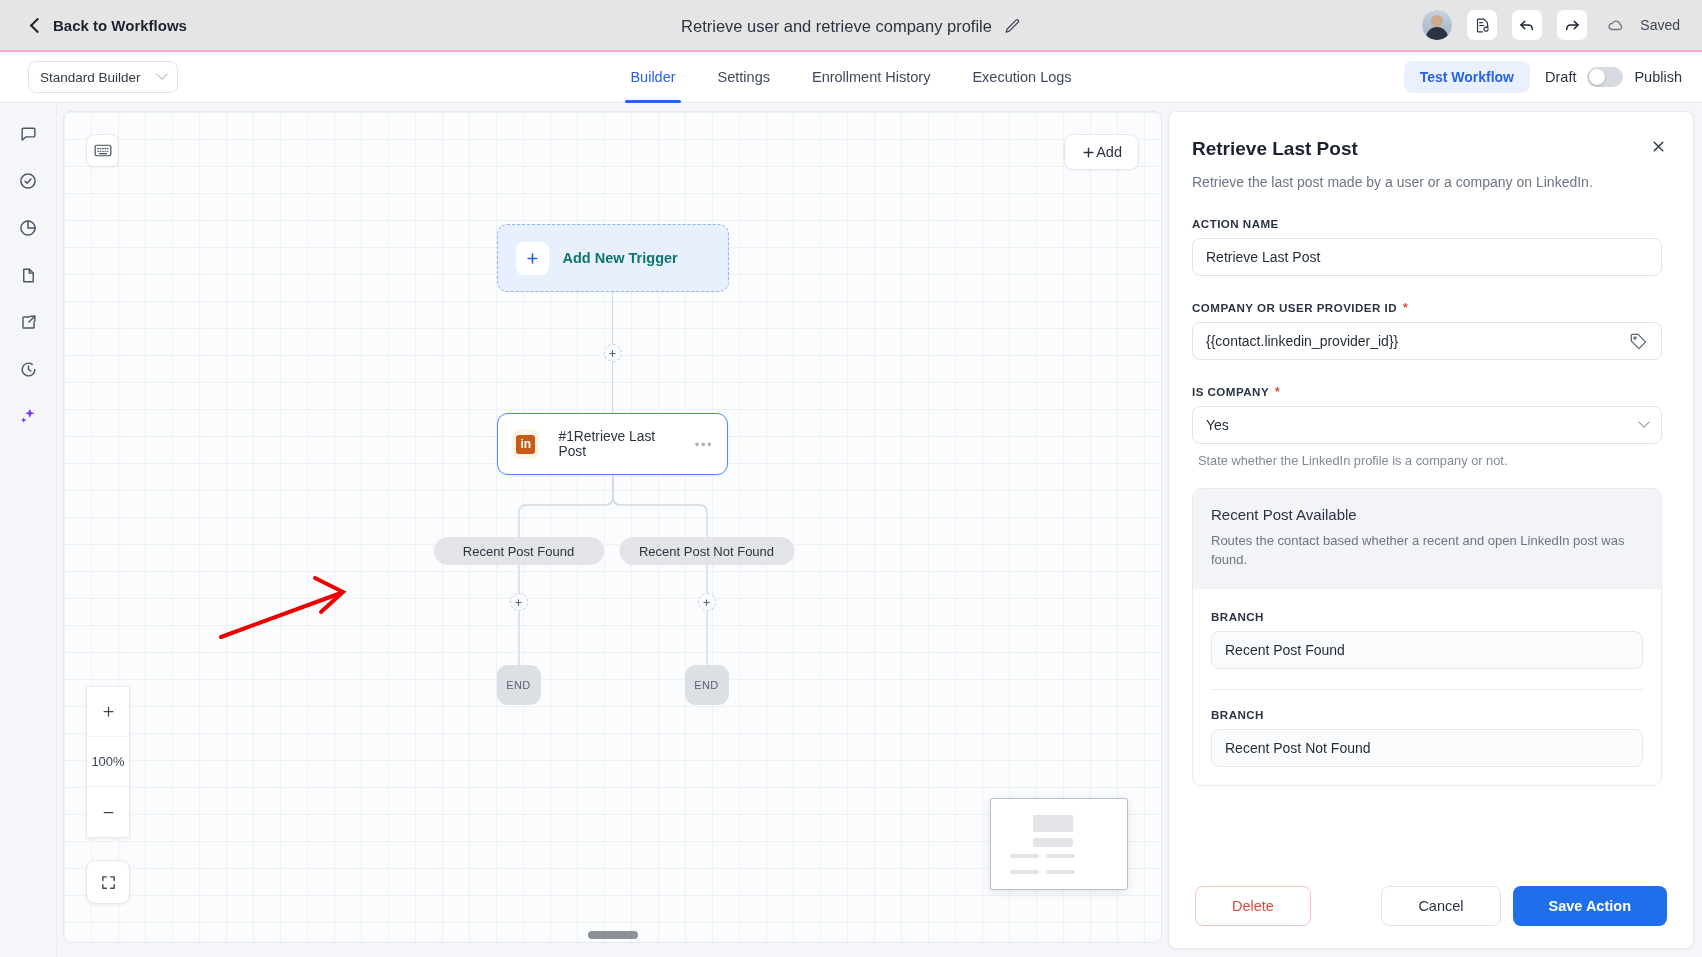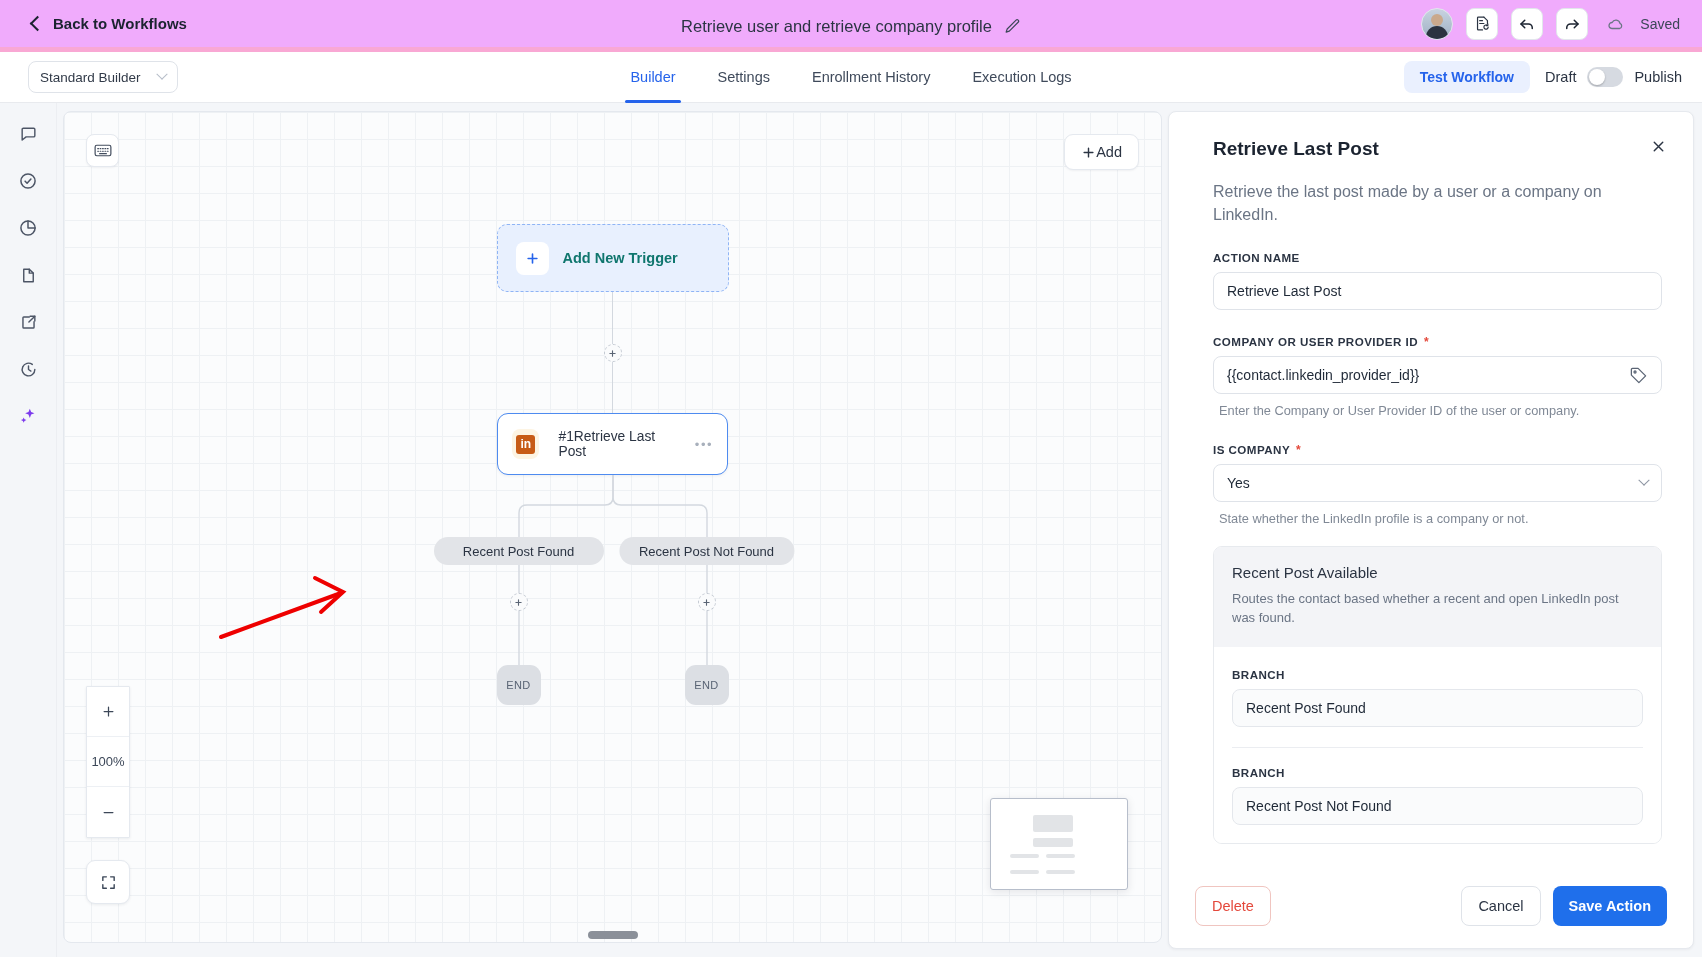--- a/index.html
+++ b/index.html
@@ -9,22 +9,22 @@
     background: #ffffff;
     overflow: hidden;
     color: #1f2937;
   }
   .app { position: relative; width: 1702px; height: 957px; display: flex; flex-direction: column; }
 
   
   .topbar {
     height: 52px; flex: 0 0 52px;
     display: flex; align-items: center;
-    border-bottom: 5px solid #f9a8d4;
-    background: #f0abfc;
+    border-bottom: 2px solid #f9a8d4;
+    background: #e5e5e5;
     position: relative;
   }
   .back-btn {
     display: flex; align-items: center; gap: 10px;
     margin-left: 32px; cursor: pointer;
     font-size: 15px; font-weight: 600; color: #1b2330;
   }
   .chev-left {
     width: 11px; height: 11px; border-left: 2.4px solid #1b2330; border-bottom: 2.4px solid #1b2330;
     transform: rotate(45deg); display:inline-block;
@@ -212,24 +212,24 @@
   .arrow-annot { position: absolute; left: 0; top: 0; pointer-events: none; }
 
   
   .panel {
     width: 526px; flex: 0 0 526px; background: #fff; border-left: 1px solid #e6e9ee;
     display: flex; flex-direction: column; position: relative;
     border-top-left-radius: 6px;
     margin: 8px 8px 8px 0; border: 1px solid #e6e9ee; border-radius: 8px;
     box-shadow: 0 1px 3px rgba(16,24,40,.05);
   }
-  .panel-scroll { flex: 1; overflow: hidden; padding: 26px 31px 0 44px; }
+  .panel-scroll { flex: 1; overflow: hidden; padding: 26px 31px 0 23px; }
   .panel-title { font-size: 19px; font-weight: 700; color: #1b2330; }
   .panel-close { position: absolute; right: 26px; top: 26px; cursor: pointer; }
-  .panel-desc { font-size: 16px; color: #6b7585; margin-top: 20px; line-height: 1.45; }
+  .panel-desc { font-size: 14px; color: #6b7585; margin-top: 12px; line-height: 1.45; }
   .fld-label {
     font-size: 11.6px; font-weight: 700; color: #2b3443; letter-spacing: .45px;
     margin-top: 25px; margin-bottom: 8px; display: flex; align-items: center; gap: 6px;
   }
   .req { color: #e4483b; font-size: 12px; line-height: 1; }
   .input {
     height: 38px; border: 1px solid #dfe3e9; border-radius: 8px; background: #fff;
     display: flex; align-items: center; padding: 0 13px; font-size: 14px; color: #1f2937;
     position: relative; cursor: text;
   }
@@ -247,21 +247,21 @@
   }
   .branch-input {
     height: 38px; border: 1px solid #e4e7ec; border-radius: 8px; background: #fafbfc;
     display: flex; align-items: center; padding: 0 13px; font-size: 14px; color: #1f2937; cursor: text;
   }
   .branch-sep { height: 1px; background: #ebedf1; margin-top: 20px; }
   .panel-footer {
     flex: 0 0 auto; padding: 18px 26px 22px 26px; display: flex; align-items: center;
   }
   .btn {
-    height: 40px; padding: 0 16px; border-radius: 8px; display: flex; align-items: center;
+    height: 40px; padding: 0 36px; border-radius: 8px; display: flex; align-items: center;
     justify-content: center; font-size: 14.5px; cursor: pointer; font-weight: 500;
   }
   .btn-delete { border: 1px solid #f0c5c0; color: #e4483b; background: #fff; }
   .btn-cancel { border: 1px solid #dfe3e9; color: #2b3443; background: #fff; margin-left: auto; }
   .btn-save { background: #1f6feb; color: #fff; margin-left: 12px; font-weight: 600; }
 </style>
 </head>
 <body>
 
 <div class="app">
@@ -537,21 +537,20 @@
         </div>
         <div class="input">
           <span>{{contact.linkedin_provider_id}}</span>
           <span class="tag-icon">
             <svg width="19" height="19" viewBox="0 0 24 24" fill="none" stroke="#5a6474" stroke-width="1.6" stroke-linejoin="round">
               <path d="M3 11.5V4.4A1.4 1.4 0 0 1 4.4 3h7.1L21 12.5 12.5 21z"></path>
               <circle cx="7.6" cy="7.6" r="1.3"></circle>
             </svg>
           </span>
         </div>
-        <div class="helper">Enter the Company or User Provider ID of the user or company.</div>
 
         <div class="fld-label">
           <span>IS COMPANY</span>
           <span class="req">*</span>
         </div>
         <div class="input">
           <span>Yes</span>
           <span class="chev-down" style="border-color:#8d95a2"></span>
         </div>
         <div class="helper">State whether the LinkedIn profile is a company or not.</div>

